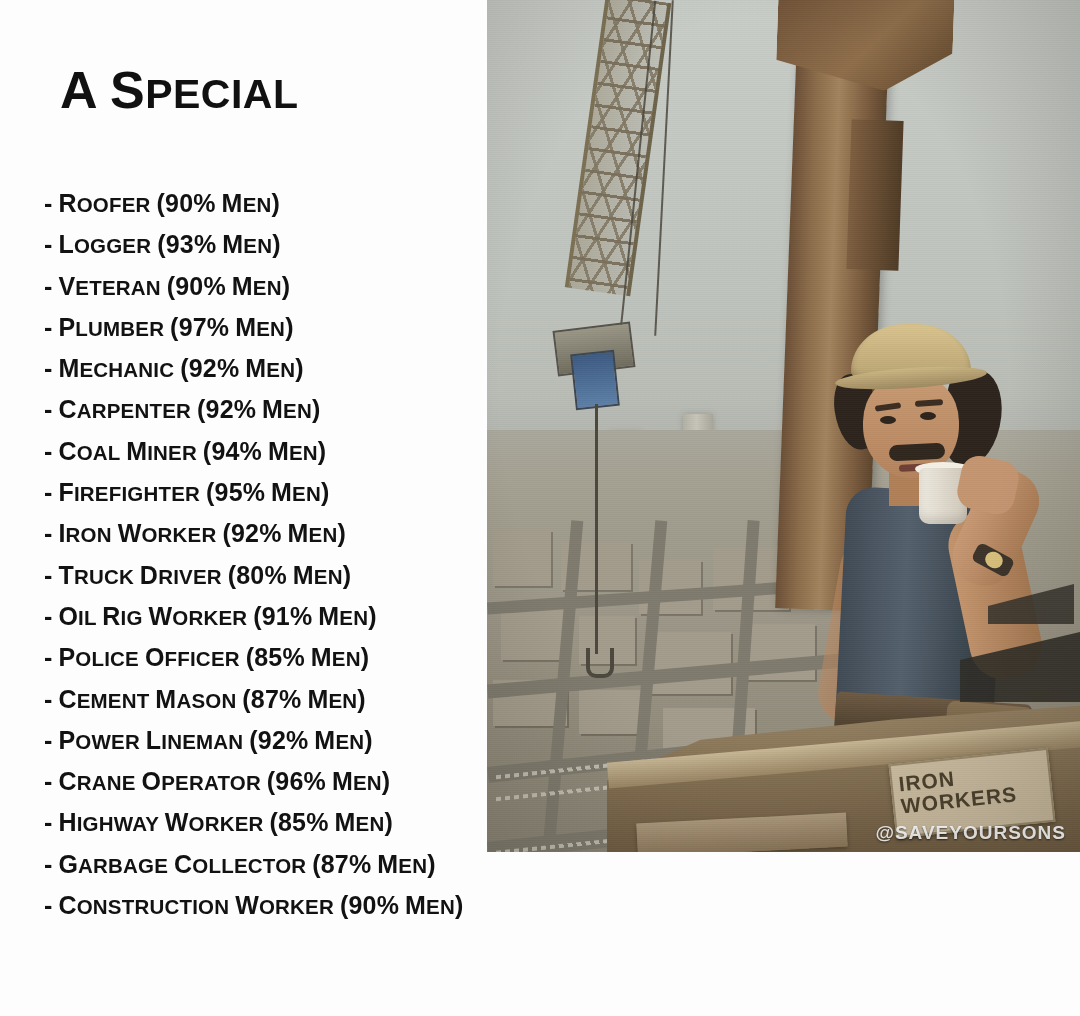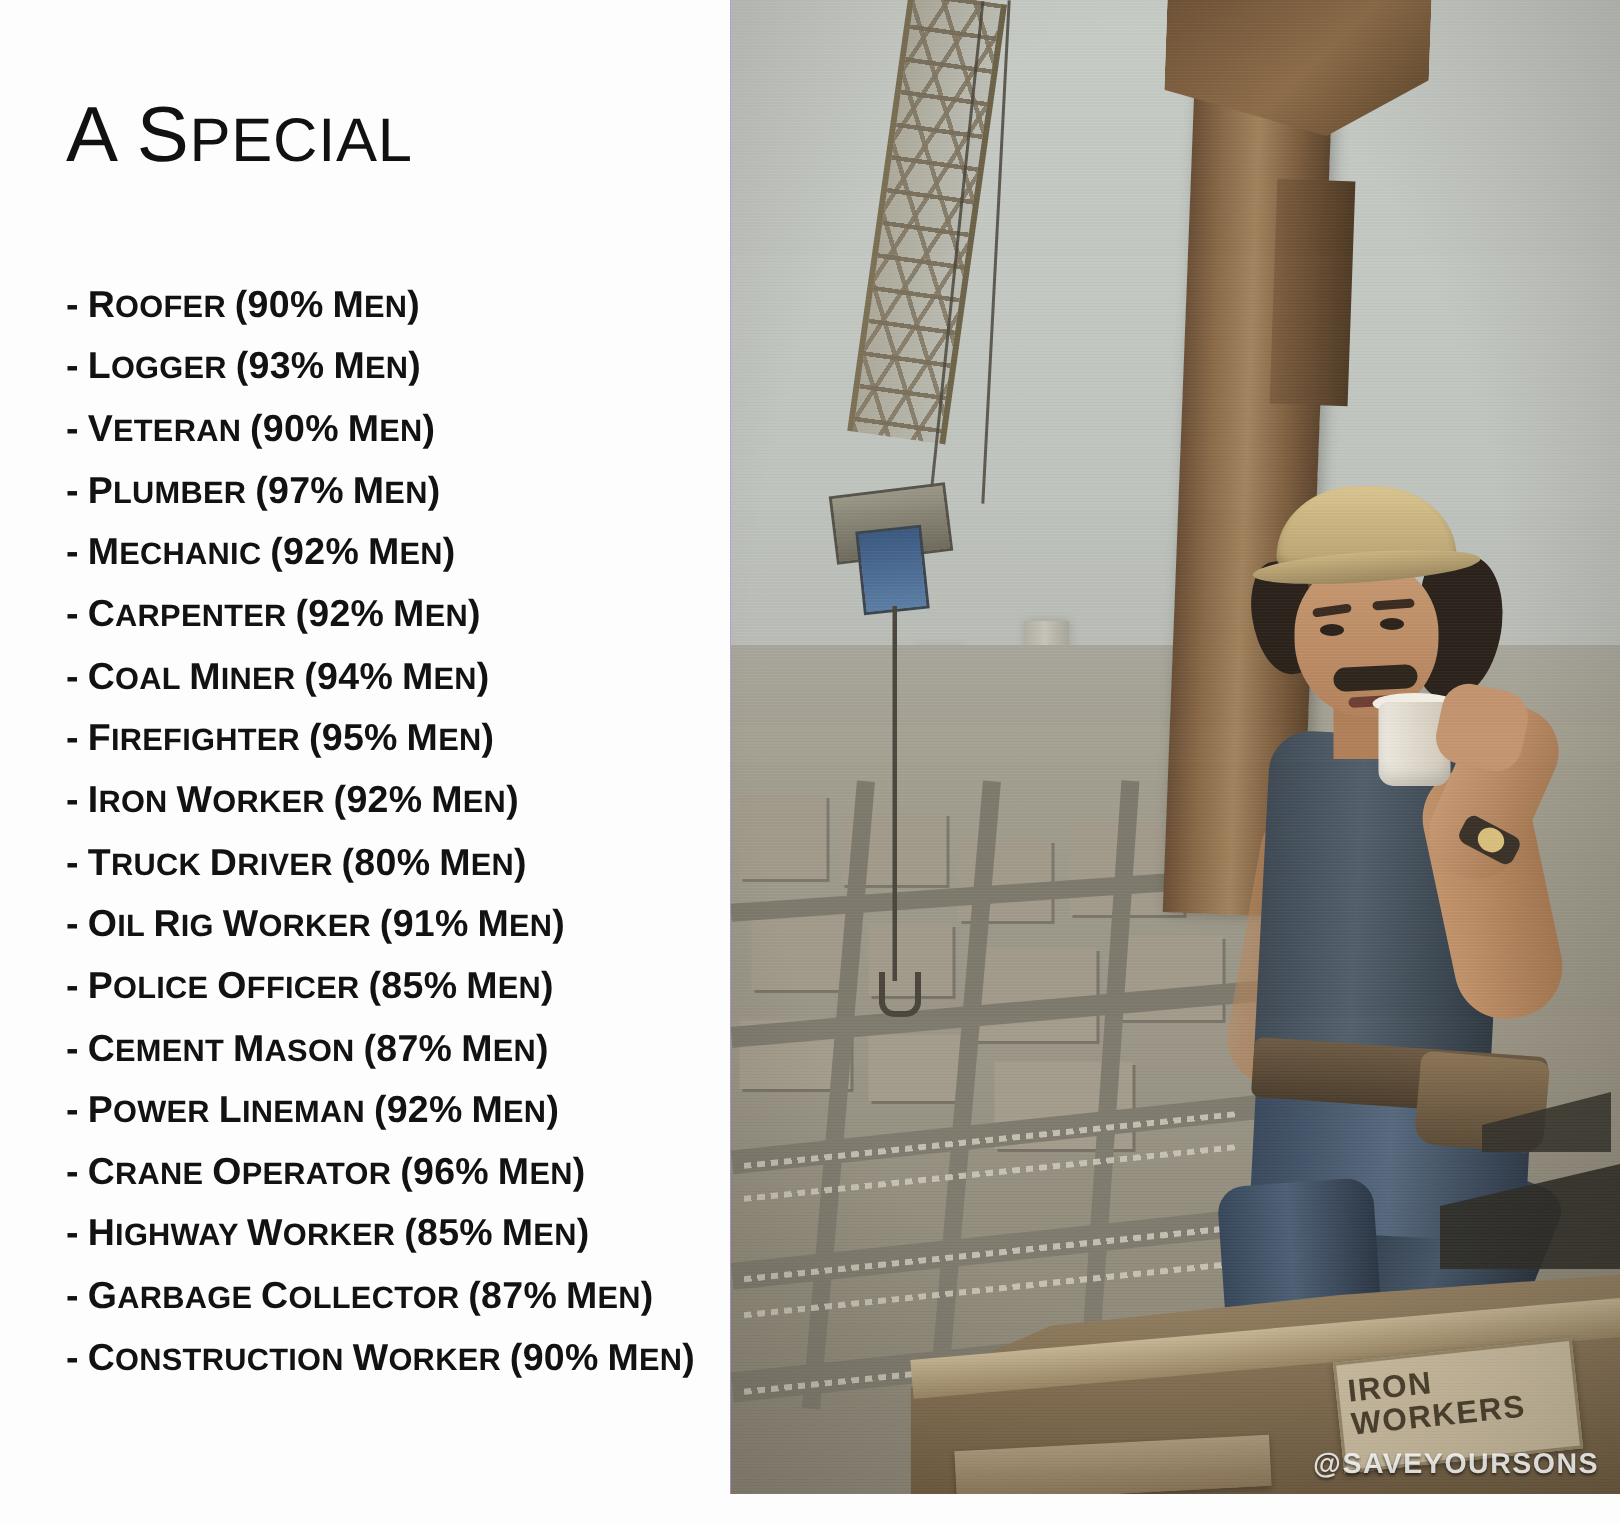--- a/index.html
+++ b/index.html
@@ -24,27 +24,28 @@
   .text-panel {
     width: 487px;
     height: 1016px;
     background: #fdfdfd;
     box-sizing: border-box;
     padding: 52px 0 0 44px;
     position: relative;
   }
   .headline {
     font-family: "Liberation Sans", sans-serif;
-    font-weight: normal;
+    font-weight: bold;
     font-size: 52px;
     line-height: 1.48;
     letter-spacing: 0.5px;
     color: #111111;
     font-stretch: condensed;
     text-transform: uppercase;
+    margin-left: 16px;
   }
   .headline .small-caps-line {
     display: block;
     white-space: nowrap;
   }
   
   .hl-big { font-size: 52px; }
   .hl-sm  { font-size: 41px; }
 
   .list {
@@ -62,23 +63,23 @@
     letter-spacing: 0.2px;
   }
   .li-dash { font-size: 25px; }
   .li-cap  { font-size: 25px; }
   .li-rest { font-size: 20.5px; }
 
   
   .photo {
     position: relative;
     width: 593px;
-    height: 996px;
+    height: 852px;
     overflow: hidden;
-    background: #6d28d9;
+    background: #0f766e;
   }
   
   .sky {
     position: absolute;
     inset: 0;
     background:
       linear-gradient(to bottom,
         #c9cdc8 0%,
         #c4c8c3 18%,
         #bfc3bd 34%,

